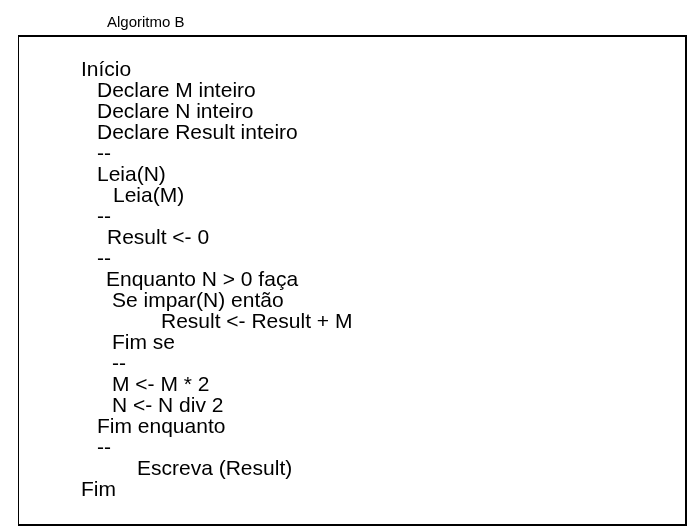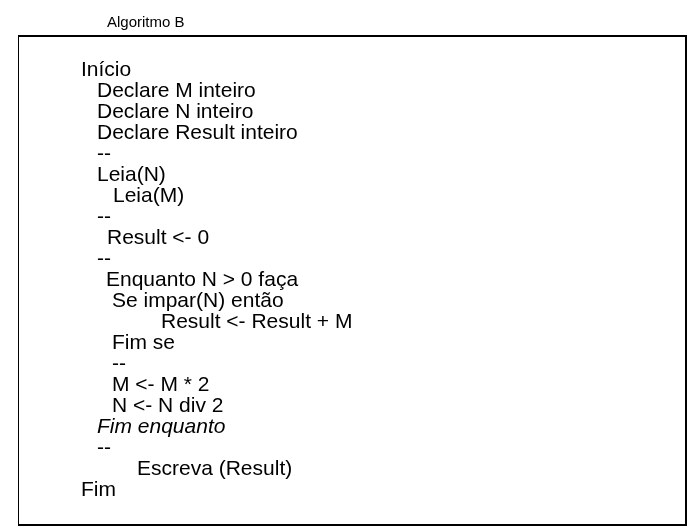--- a/index.html
+++ b/index.html
@@ -68,17 +68,17 @@
   <div class="line" style="left:97px;  top:147px;">--</div>
   <div class="line" style="left:90px;  top:168px;margin-left:17px;">Result &lt;- 0</div>
   <div class="line" style="left:97px;  top:189px;">--</div>
   <div class="line" style="left:83px;  top:210px;margin-left:23px;">Enquanto N &gt; 0 faça</div>
   <div class="line" style="left:112px; top:231px;">Se impar(N) então</div>
   <div class="line" style="left:144px; top:252px;margin-left:17px;">Result &lt;- Result + M</div>
   <div class="line" style="left:112px; top:273px;">Fim se</div>
   <div class="line" style="left:112px; top:294px;">--</div>
   <div class="line" style="left:112px; top:315px;">M &lt;- M * 2</div>
   <div class="line" style="left:112px; top:336px;">N &lt;- N div 2</div>
-  <div class="line" style="left:97px;  top:357px;font-style:italic;">Fim enquanto</div>
+  <div class="line" style="left:97px;  top:357px;">Fim enquanto</div>
   <div class="line" style="left:97px;  top:378px;">--</div>
   <div class="line" style="left:97px;  top:399px;margin-left:40px;">Escreva (Result)</div>
   <div class="line" style="left:81px;  top:420px;text-align:center;">Fim</div>
 </div>
 
 </body></html>

